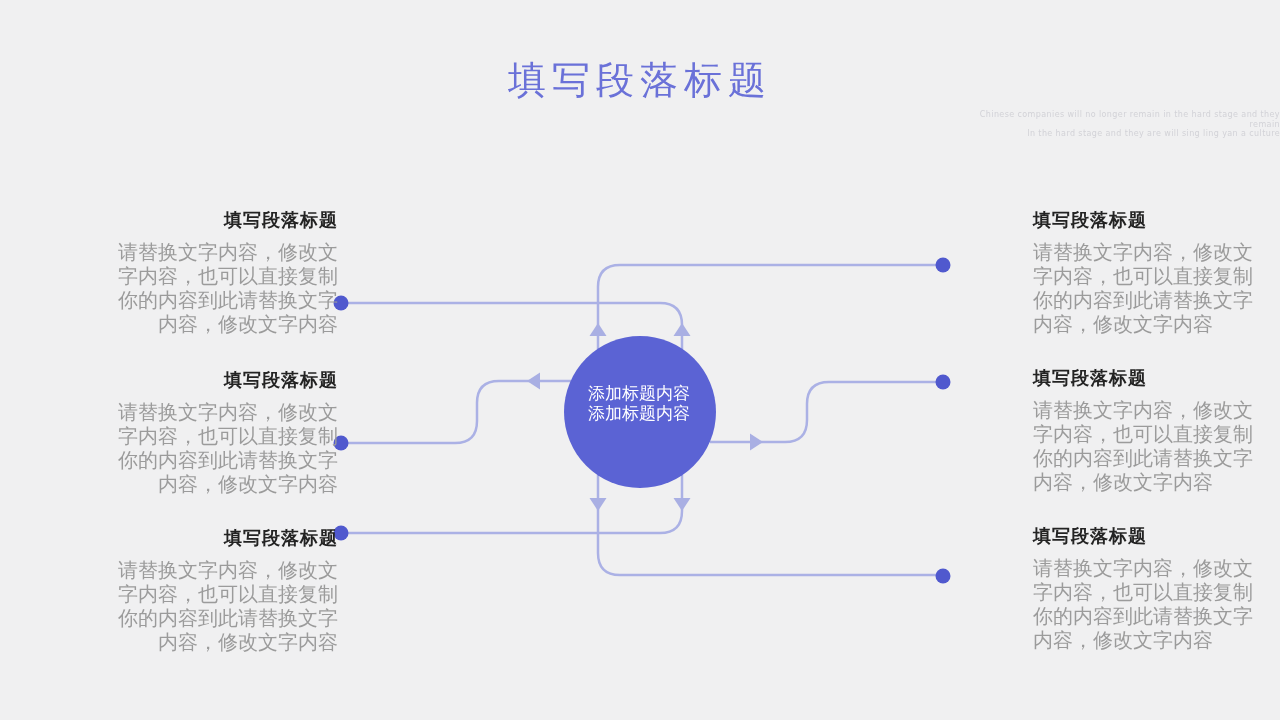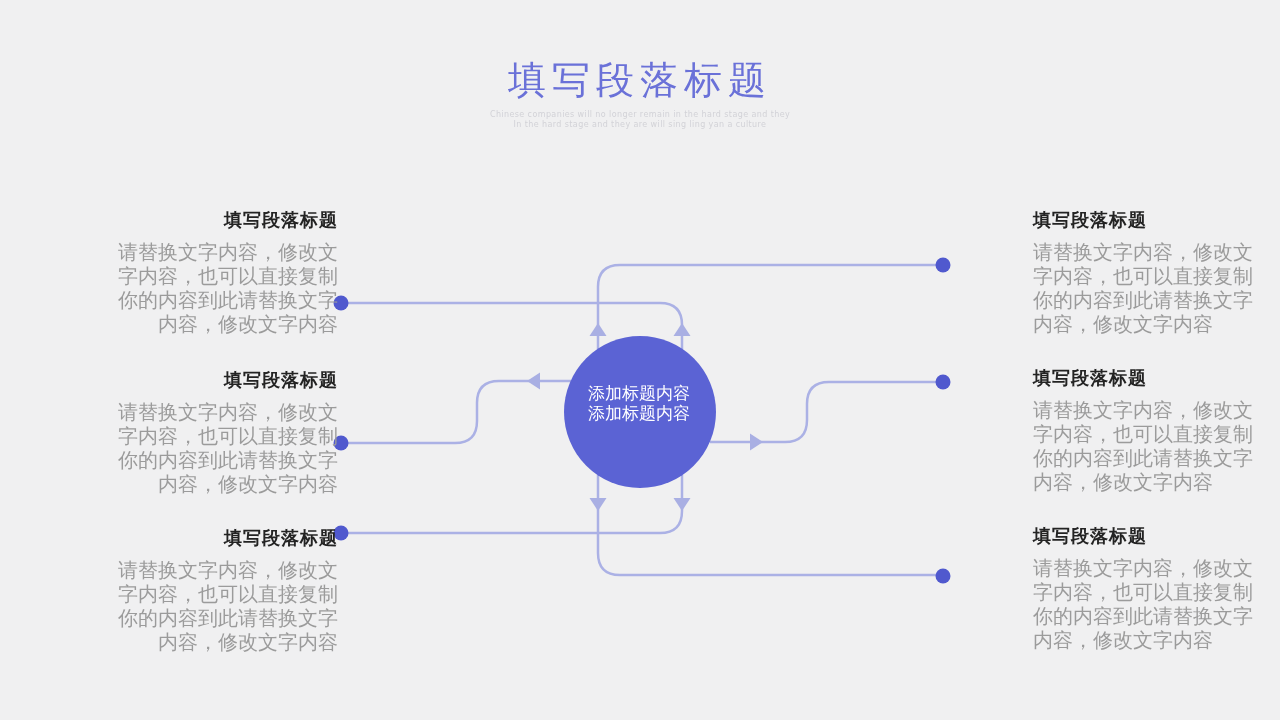--- a/index.html
+++ b/index.html
@@ -14,21 +14,21 @@
   
   .main-title{
     position:absolute;left:0;top:58px;width:1280px;
     text-align:center;
     font-family:"DejaVu Serif","Liberation Serif",serif;
     font-size:38px;line-height:44px;font-weight:400;
     color:#6a71d8;letter-spacing:6px;
   }
   .subtitle{
     position:absolute;left:0;top:110px;width:1280px;
-    text-align:center;
+    text-align:right;
     font-size:8px;line-height:9.5px;
     color:#d2d2d7;letter-spacing:.4px;
   }
 
   
   .tblock{position:absolute;width:222px;margin-left:36px;}
   .tblock.left{left:80px;text-align:right;}
   .tblock.right{left:997px;text-align:left;}
   .tb-title{
     font-family:"DejaVu Serif","Liberation Serif",serif;
@@ -52,20 +52,21 @@
 </style>
 </head>
 <body>
 
 <div class="slide">
 
   <div class="main-title">填写段落标题</div>
 
   <div class="subtitle">
     <div>Chinese companies will no longer remain in the hard stage and they</div>
+    <div>remain</div>
     <div>In the hard stage and they are will sing ling yan a culture</div>
   </div>
 
   <svg class="diagram-svg" width="1280" height="720" viewBox="0 0 1280 720">
     <g fill="none" stroke="#abb1e5" stroke-width="2.5">
       <path d="M 598 349 V 287 Q 598 265 620 265 H 943"></path>
       <path d="M 682 349 V 325 Q 682 303 660 303 H 341"></path>
       <path d="M 571 381 H 499 Q 477 381 477 403 V 421 Q 477 443 455 443 H 341"></path>
       <path d="M 710 442 H 785 Q 807 442 807 420 V 404 Q 807 382 829 382 H 943"></path>
       <path d="M 682 475 V 511 Q 682 533 660 533 H 341"></path>

